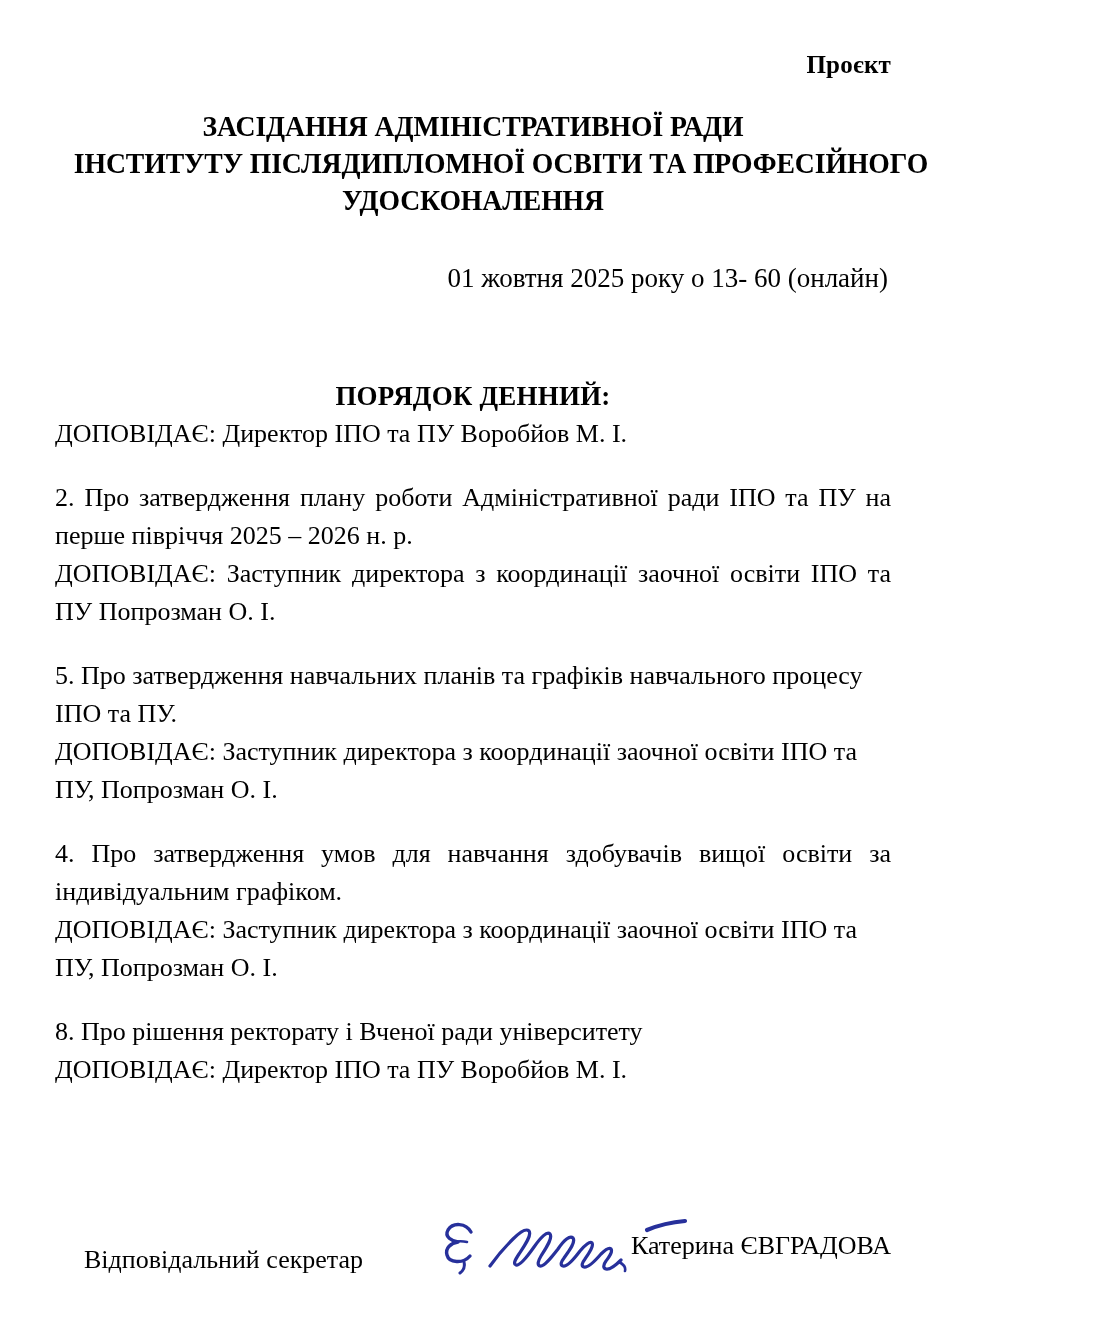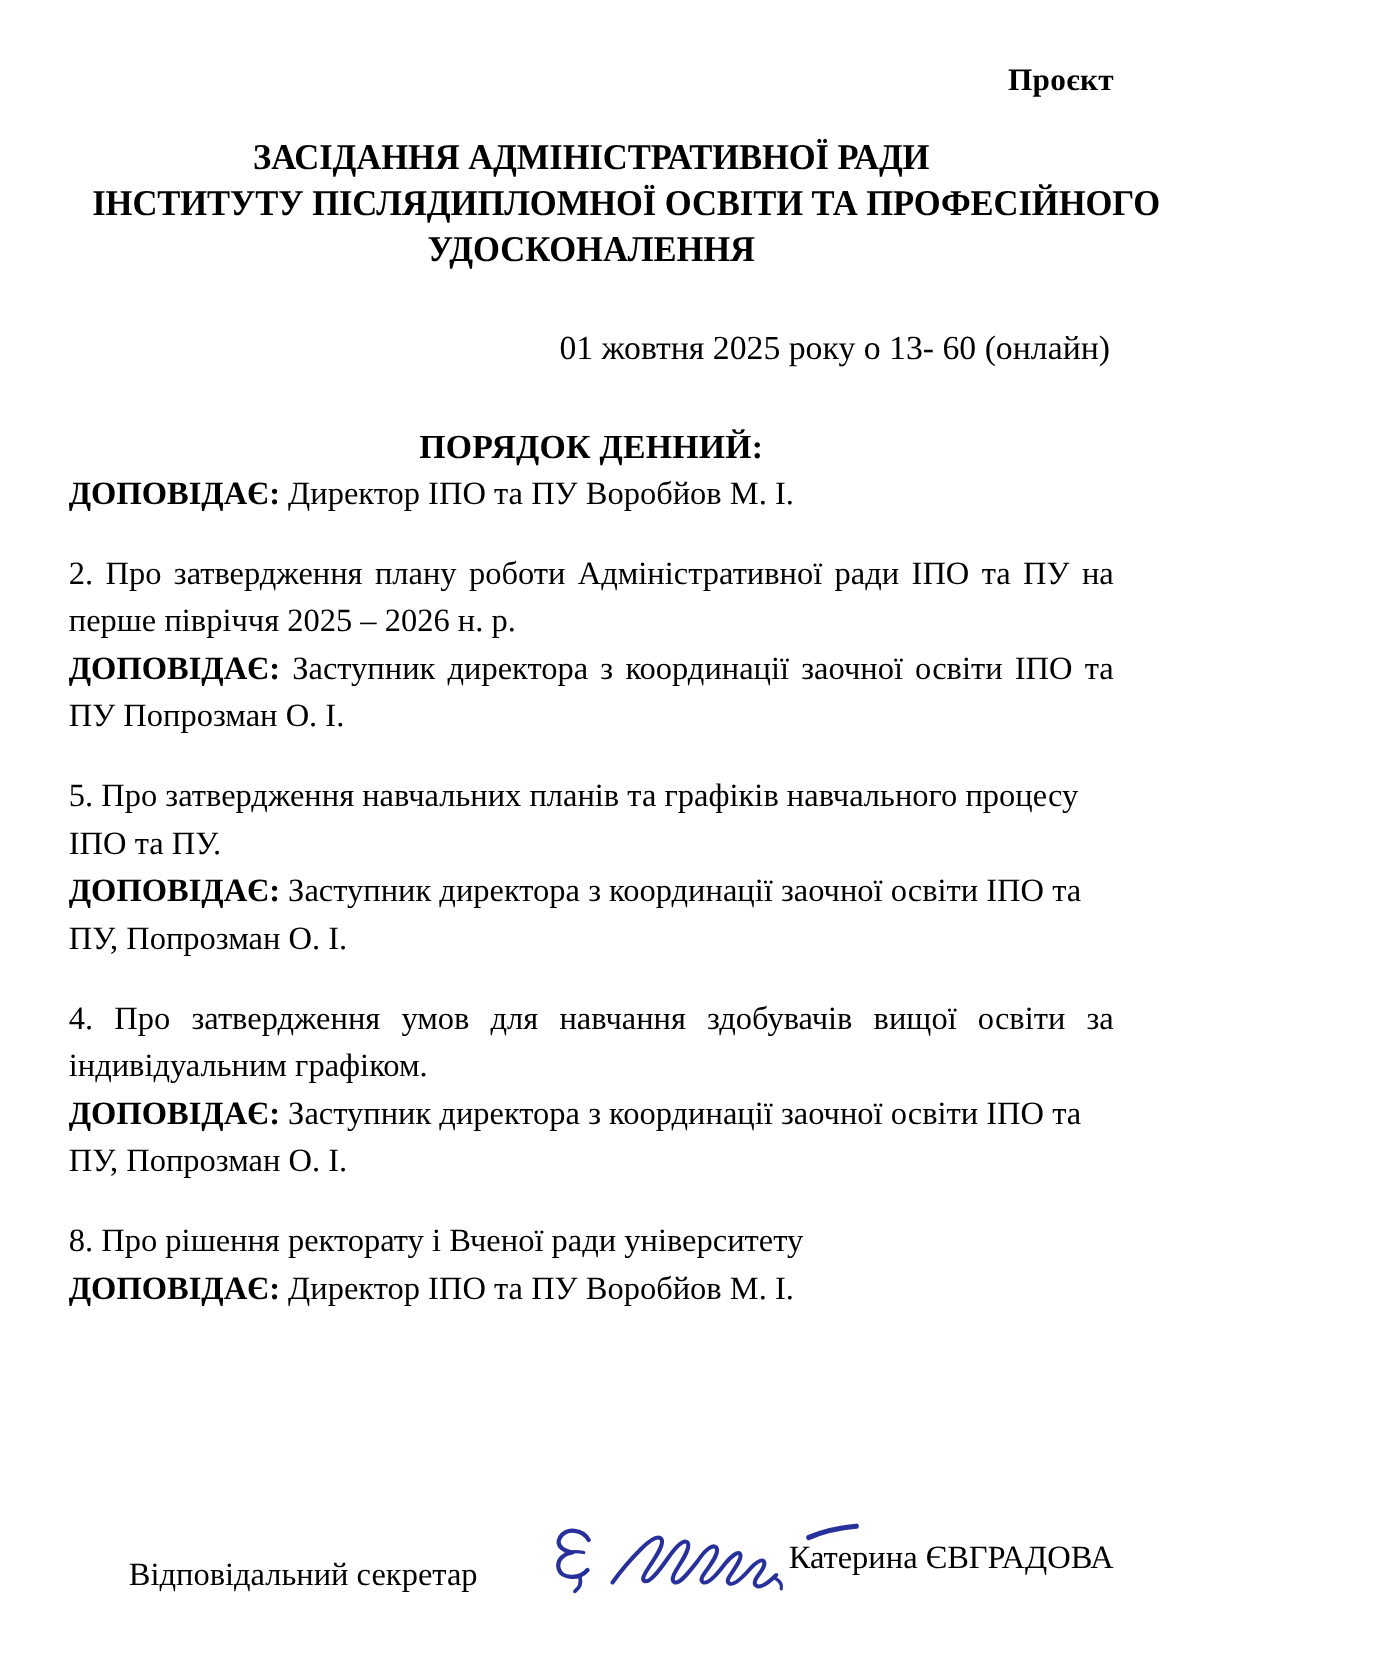--- a/index.html
+++ b/index.html
@@ -50,21 +50,21 @@
   .doc-date {
     margin-top: 42px;
     text-align: right;
     font-size: 27px;
     line-height: 34px;
     padding-right: 3px;
   }
 
   
   .agenda-heading {
-    margin-top: 45px;
+    margin-top: 84px;
     text-align: center;
     font-weight: bold;
     font-size: 27px;
     line-height: 34px;
     letter-spacing: 0.2px;
   }
   .agenda-list {
     margin: 0;
     padding: 0;
     list-style: none;
@@ -88,33 +88,33 @@
   }
   .agenda-item .reporter-extra {
     display: block;
     text-align: justify;
   }
   .agenda-item .question.nojust,
   .agenda-item .reporter.nojust,
   .agenda-item .reporter-extra.nojust {
     text-align: left;
   }
-  .label-strong { font-weight: bold; }
+  .label-strong { font-weight: normal; }
 
   
   .signature-block {
     position: absolute;
     left: 55px;
     right: 55px;
     bottom: 50px;
     height: 90px;
   }
   .sig-role {
     position: absolute;
-    left: 48px;
+    left: 29px;
     bottom: 14px;
     font-size: 26px;
     line-height: 32px;
     white-space: nowrap;
   }
   .sig-name {
     position: absolute;
     right: 0px;
     bottom: 28px;
     font-size: 26px;

